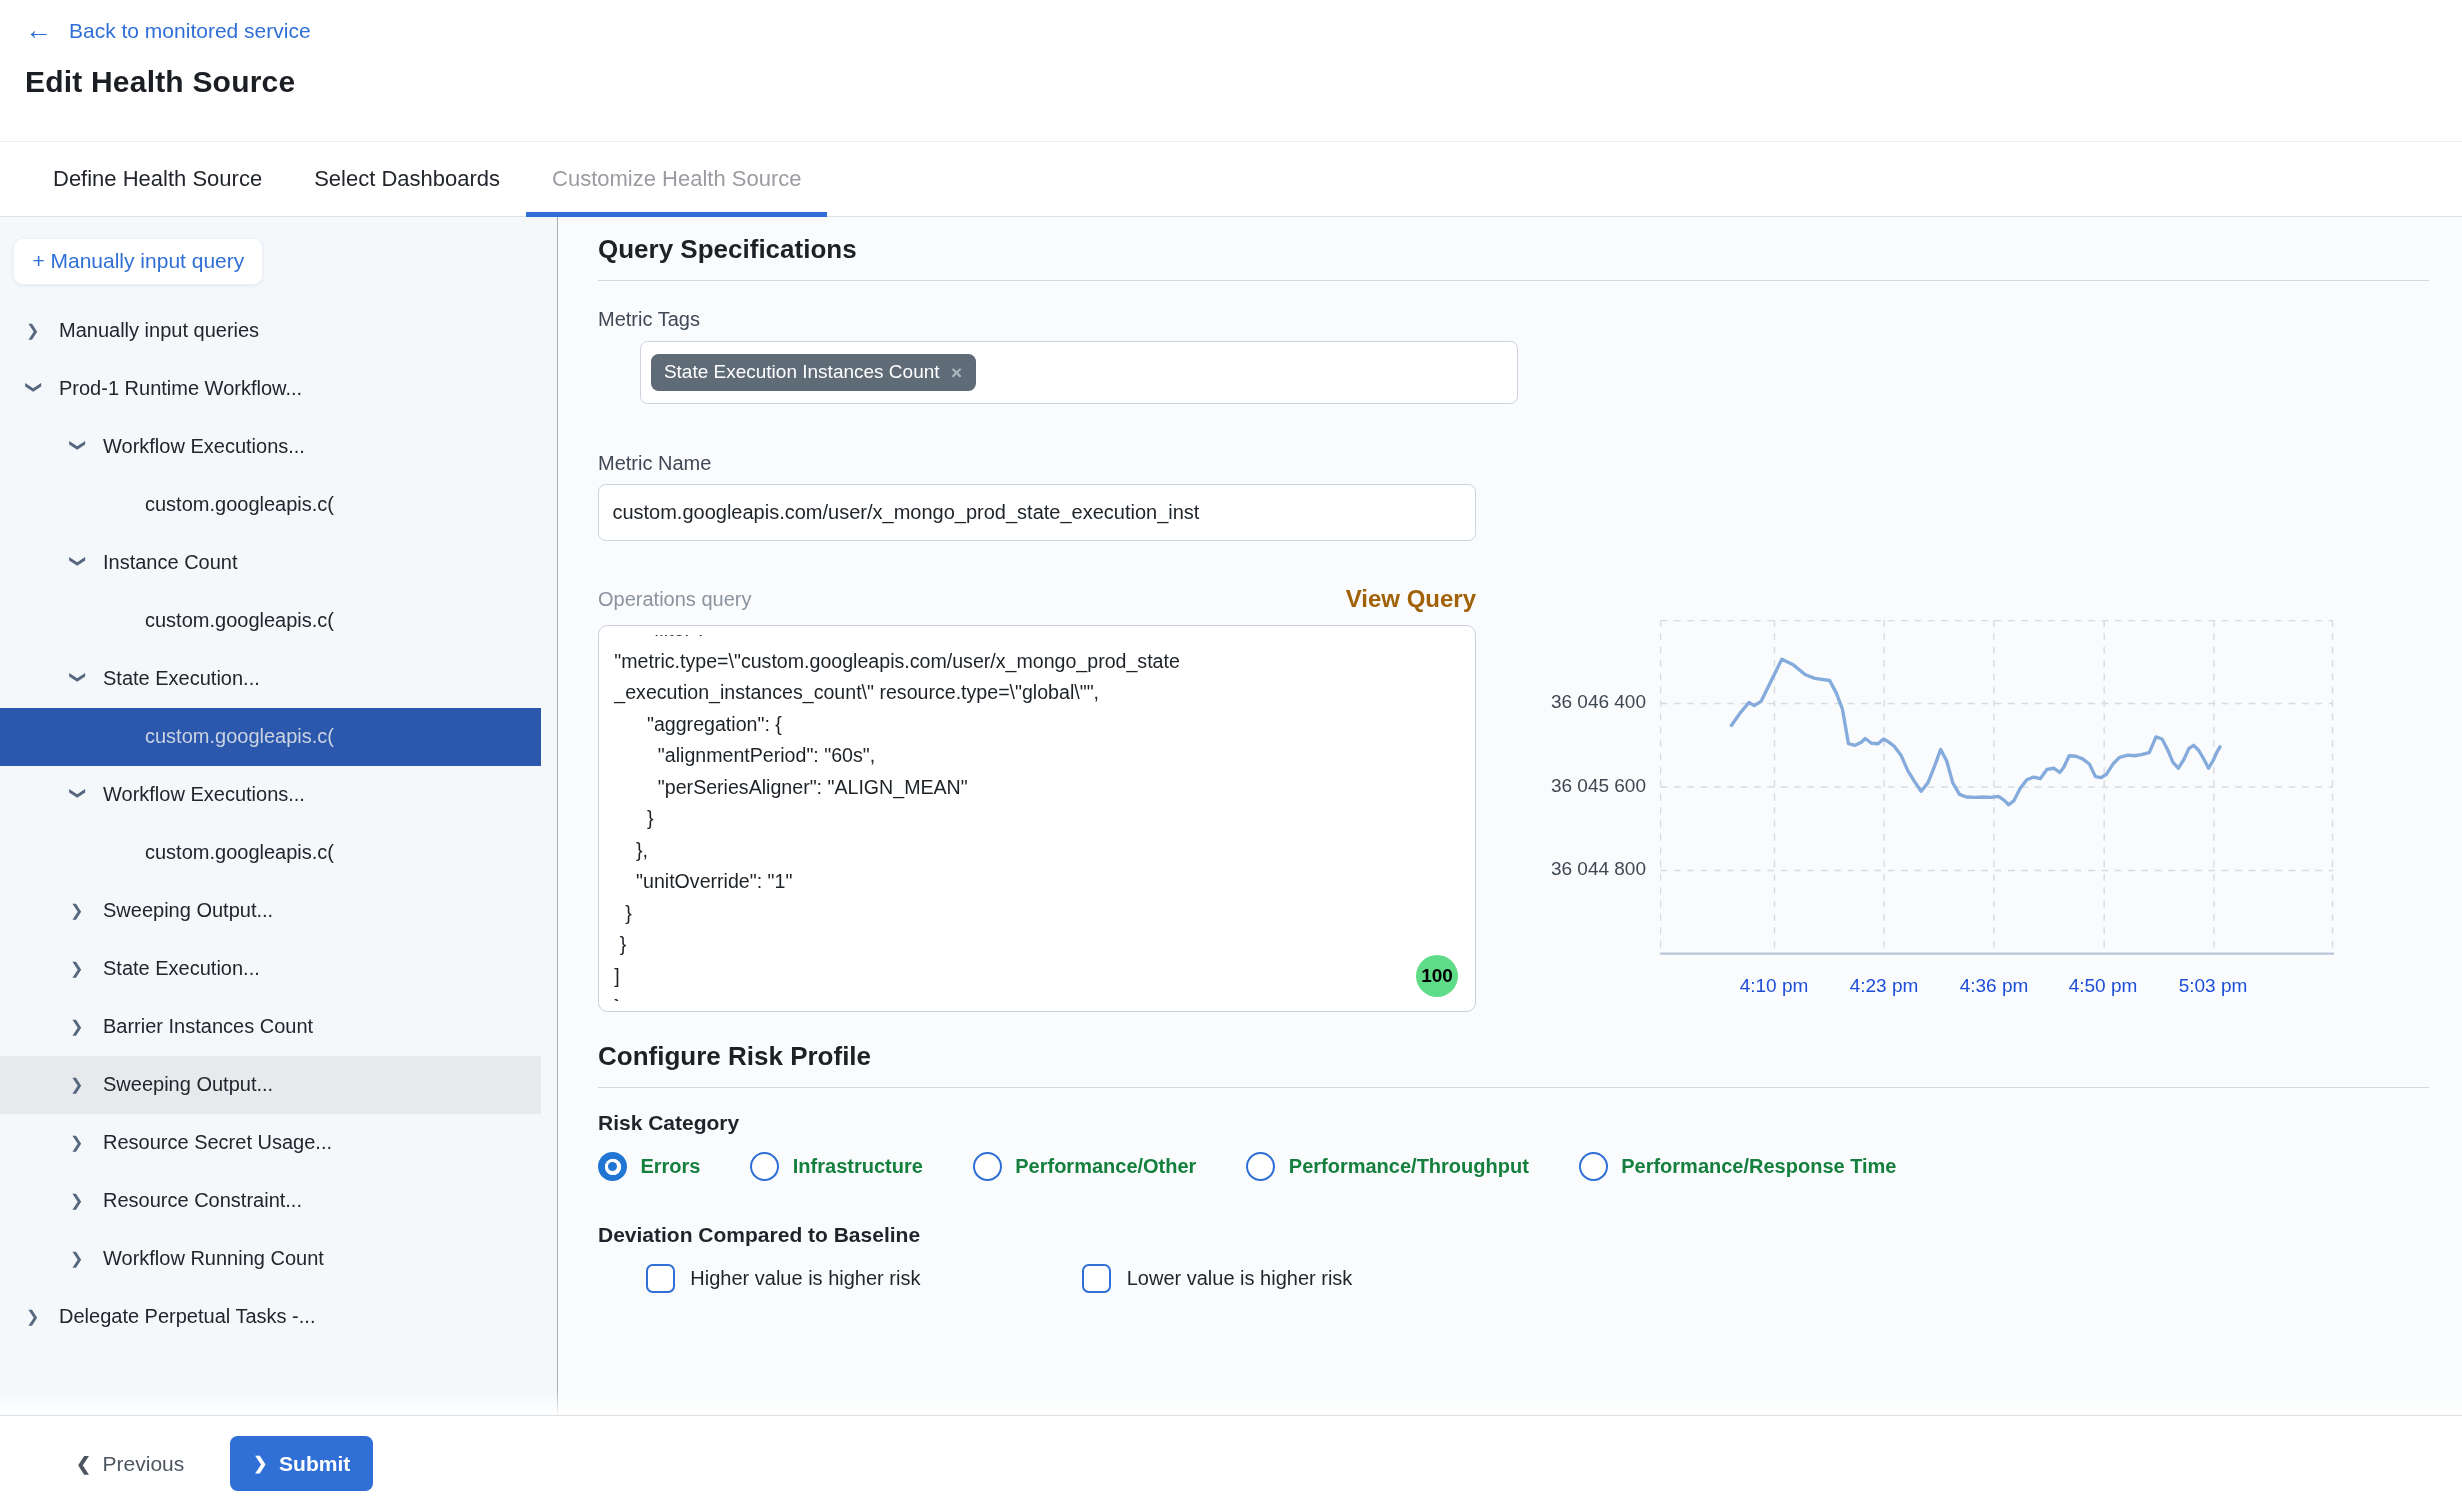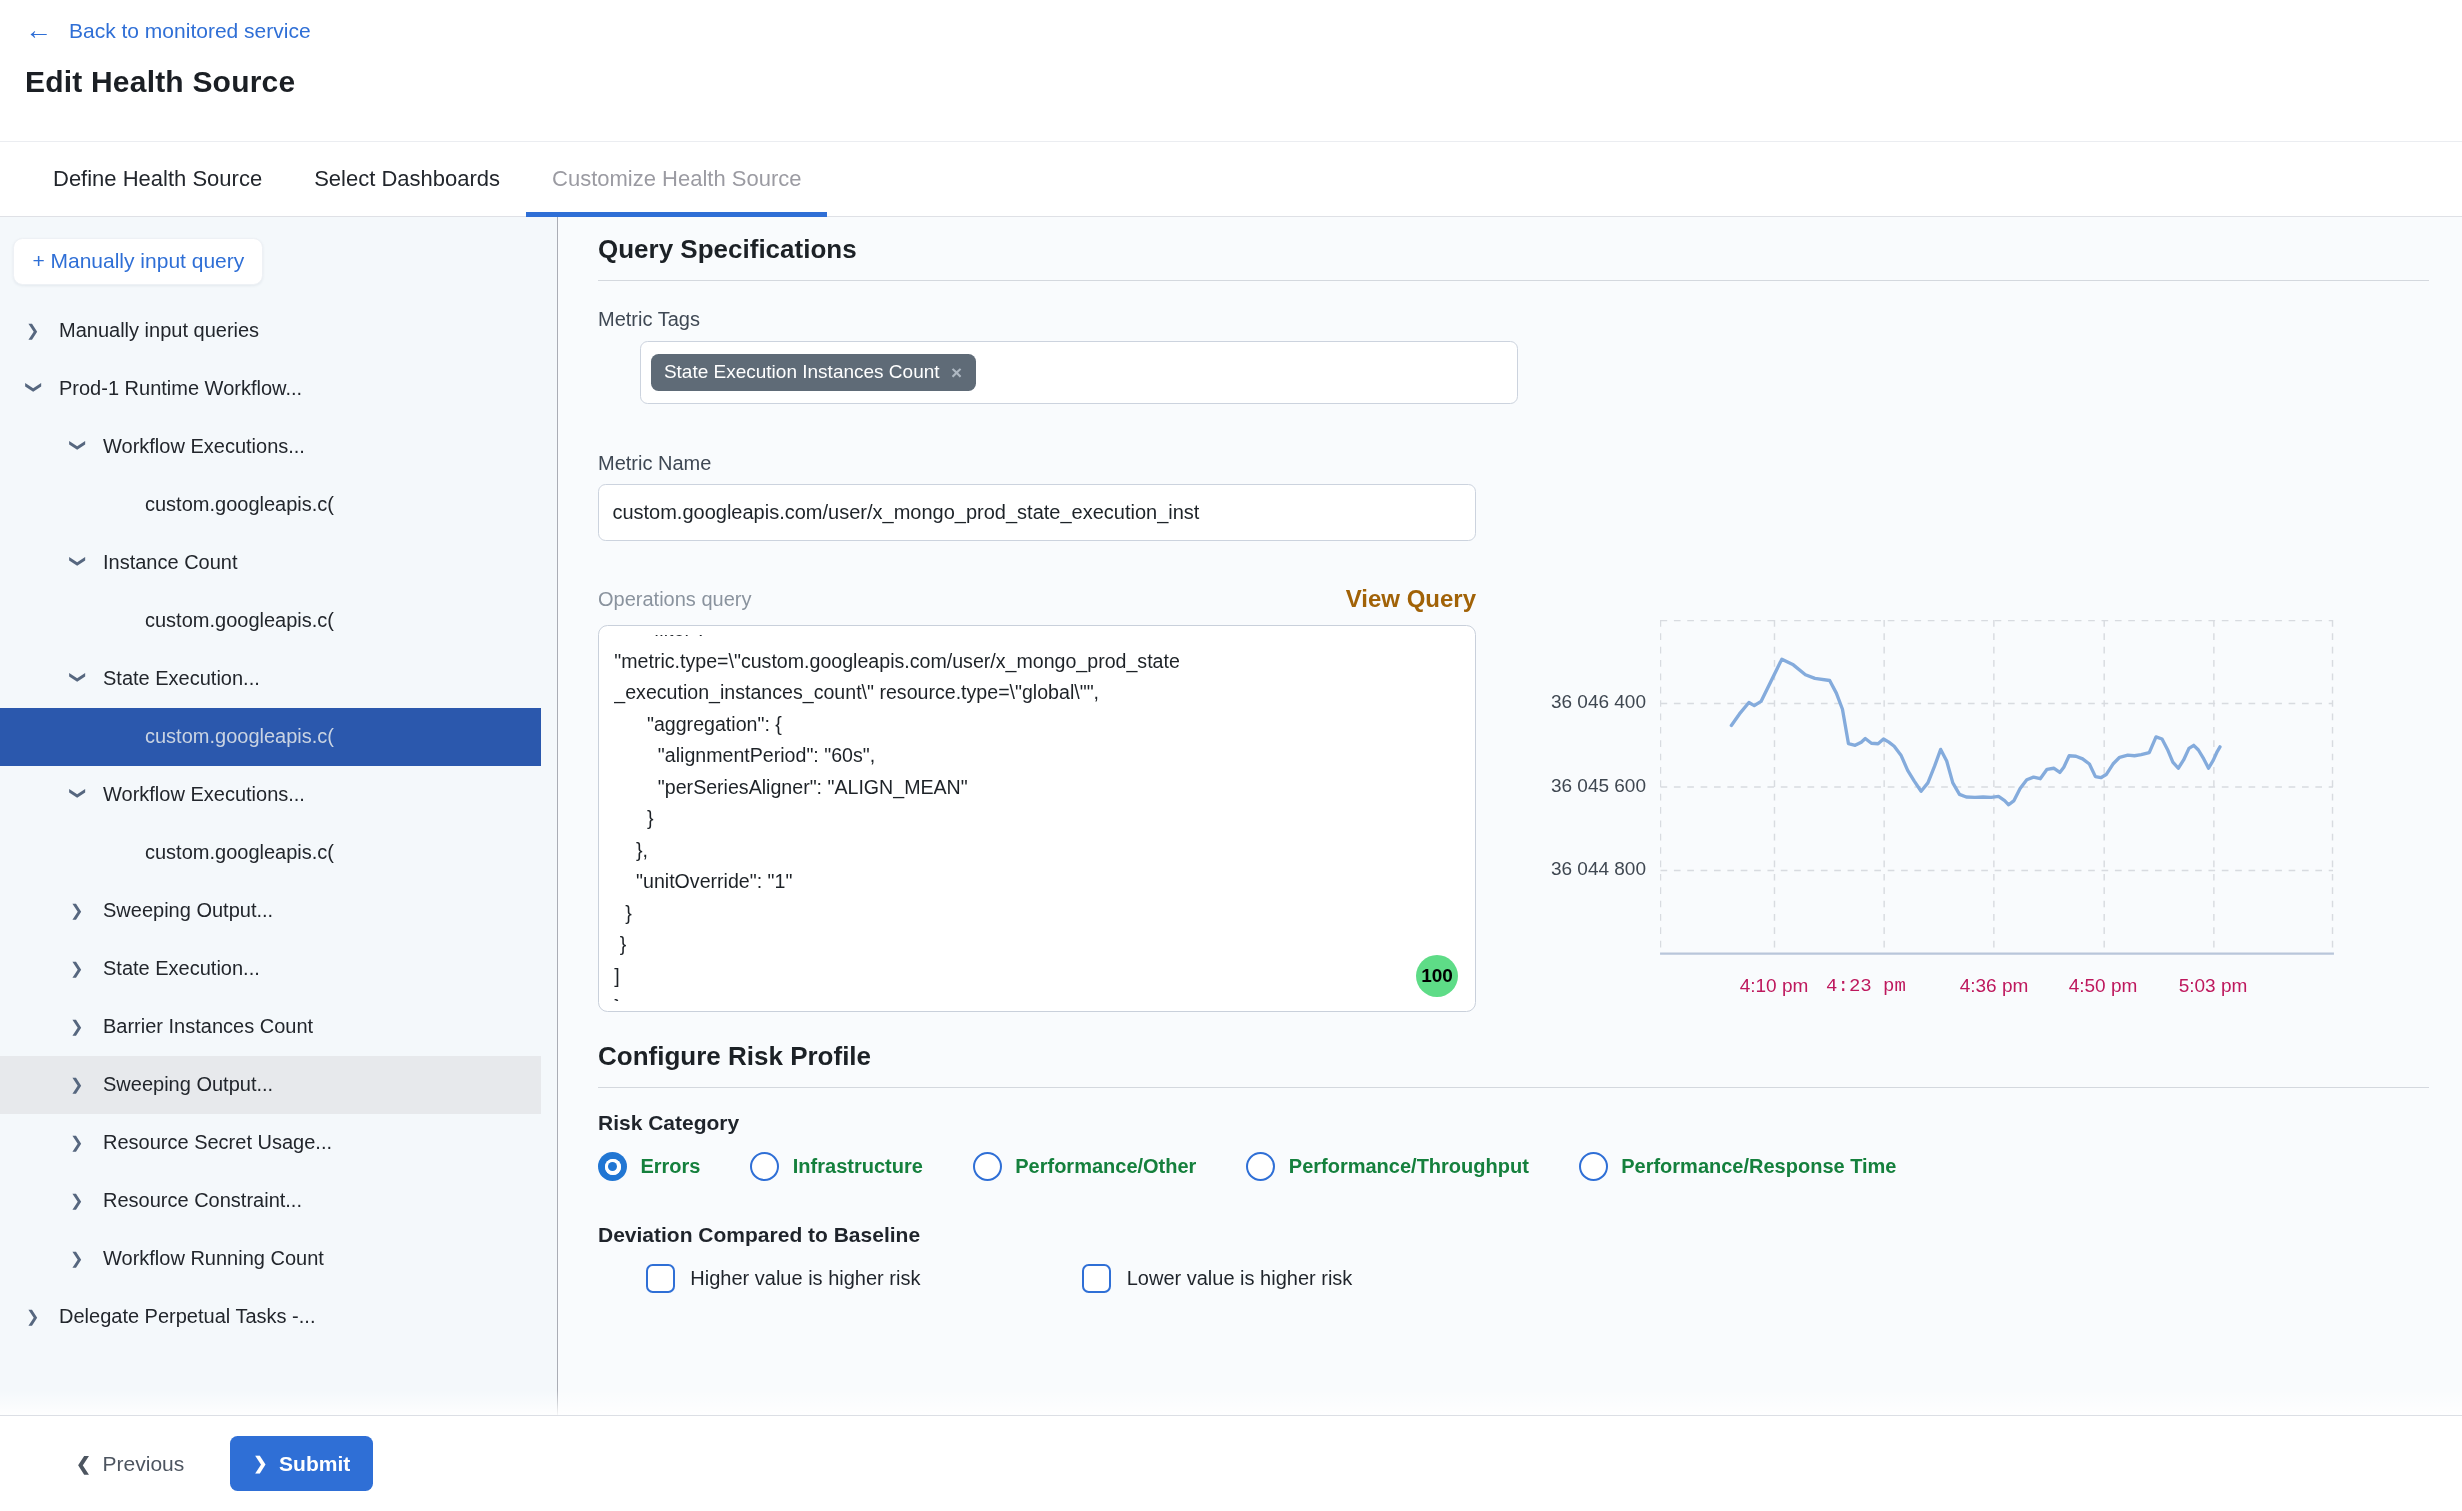--- a/index.html
+++ b/index.html
@@ -70,21 +70,21 @@
   .querypre { white-space:pre-wrap; font-family:"Liberation Sans", sans-serif; font-size:19.6px;
     line-height:31.5px; color:#1d2227; margin-top:-21px; word-break:break-all; }
   .score-badge { position:absolute; right:17px; bottom:13.4px; width:42px; height:42px; border-radius:50%;
     background:#5edc87; color:#000000; font-size:19px; font-weight:700; display:flex;
     align-items:center; justify-content:center; }
 
   
   .chart { position:absolute; left:968px; top:403px; width:1393px; height:401px; }
   .chart .ylab { position:absolute; width:120px; text-align:right; font-size:19px; color:#3f4751; }
   .chart svg { position:absolute; left:134px; top:0; }
-  .chart .xlab { position:absolute; top:355px; font-size:19px; color:#be185d; transform:translateX(-50%); white-space:nowrap; }
+  .chart .xlab { position:absolute; top:355px; font-size:19px; color:#1d4ed8; transform:translateX(-50%); white-space:nowrap; }
 
   
   .risk-title { margin-top:29px; }
   .risk-cat { margin-top:23px; font-size:21px; font-weight:600; color:#1f242b; }
   .radio-row { margin-top:17px; display:flex; align-items:center; gap:50px; }
   .radio-item { display:flex; align-items:center; gap:13.4px; font-size:20px; color:#15803d; cursor:pointer;font-weight:bold; }
   .radio { width:29px; height:29px; border-radius:50%; background:#fff; border:2.4px solid #2f6fd6; flex:none; }
   .radio.sel { background:#2176d3; border:none; display:flex; align-items:center; justify-content:center; }
   .radio.sel::before { content:""; width:16px; height:16px; border-radius:50%; background:#fff;
     display:block; box-shadow:inset 0 0 0 3.3px #fff; position:relative; }
@@ -254,21 +254,21 @@
           <line x1="234.8" y1="0" x2="234.8" y2="349"></line>
           <line x1="349.7" y1="0" x2="349.7" y2="349"></line>
           <line x1="465.3" y1="0" x2="465.3" y2="349"></line>
           <line x1="580.2" y1="0" x2="580.2" y2="349"></line>
           <line x1="704.5" y1="0" x2="704.5" y2="349"></line>
         </g>
         <line x1="0" y1="349.5" x2="706" y2="349.5" stroke="#b9c6da" stroke-width="2.5"></line>
         <polyline fill="none" stroke-width="3.5" stroke-linejoin="round" stroke-linecap="round" points="74.7,110.5 83.2,98.4 93.1,86.4 98.7,89.7 105.8,85.3 127.6,41.0 139.6,47.0 152.3,57.4 162.2,61.2 177.7,63.4 184.7,76.6 191.1,93.5 197.4,129.6 204.4,131.3 210.8,128.0 215.0,124.1 221.4,129.1 228.4,129.6 234.1,124.7 239.7,128.0 245.3,132.3 252.4,141.6 259.4,157.5 266.5,169.0 273.5,179.4 280.6,170.6 287.6,153.1 294.0,135.6 300.3,147.7 306.7,170.6 313.7,182.7 320.8,185.4 329.9,185.9 338.4,185.4 346.9,185.9 354.6,184.8 361.0,189.2 365.2,193.6 370.8,189.2 377.2,176.6 384.2,167.3 391.3,164.6 398.3,166.3 405.4,156.4 412.4,155.3 418.8,159.7 423.0,154.2 428.6,142.2 435.7,142.7 442.7,145.5 449.8,150.9 456.1,164.1 461.8,165.2 467.4,161.9 474.5,150.9 481.5,143.8 490.0,141.6 497.0,142.2 504.1,141.1 512.5,138.9 519.6,122.5 525.9,124.7 531.6,135.6 537.2,148.8 542.9,155.3 548.5,146.6 554.1,134.5 559.1,131.3 564.0,136.2 569.6,145.5 574.6,155.3 579.5,147.1 583.7,137.8 586.6,132.9" stroke="#84abdc"></polyline>
       </svg>
       <div class="xlab" style="left:248px;">4:10 pm</div>
-      <div class="xlab" style="left:340px;font-family:Liberation Mono, monospace;">4:23 pm</div>
+      <div class="xlab" style="left:358px;">4:23 pm</div>
       <div class="xlab" style="left:468px;">4:36 pm</div>
       <div class="xlab" style="left:577px;">4:50 pm</div>
       <div class="xlab" style="left:687px;">5:03 pm</div>
     </div>
 
     
     <div class="sec-title risk-title">Configure Risk Profile</div>
     <hr class="sec-rule">
 
     <div class="risk-cat">Risk Category</div>

